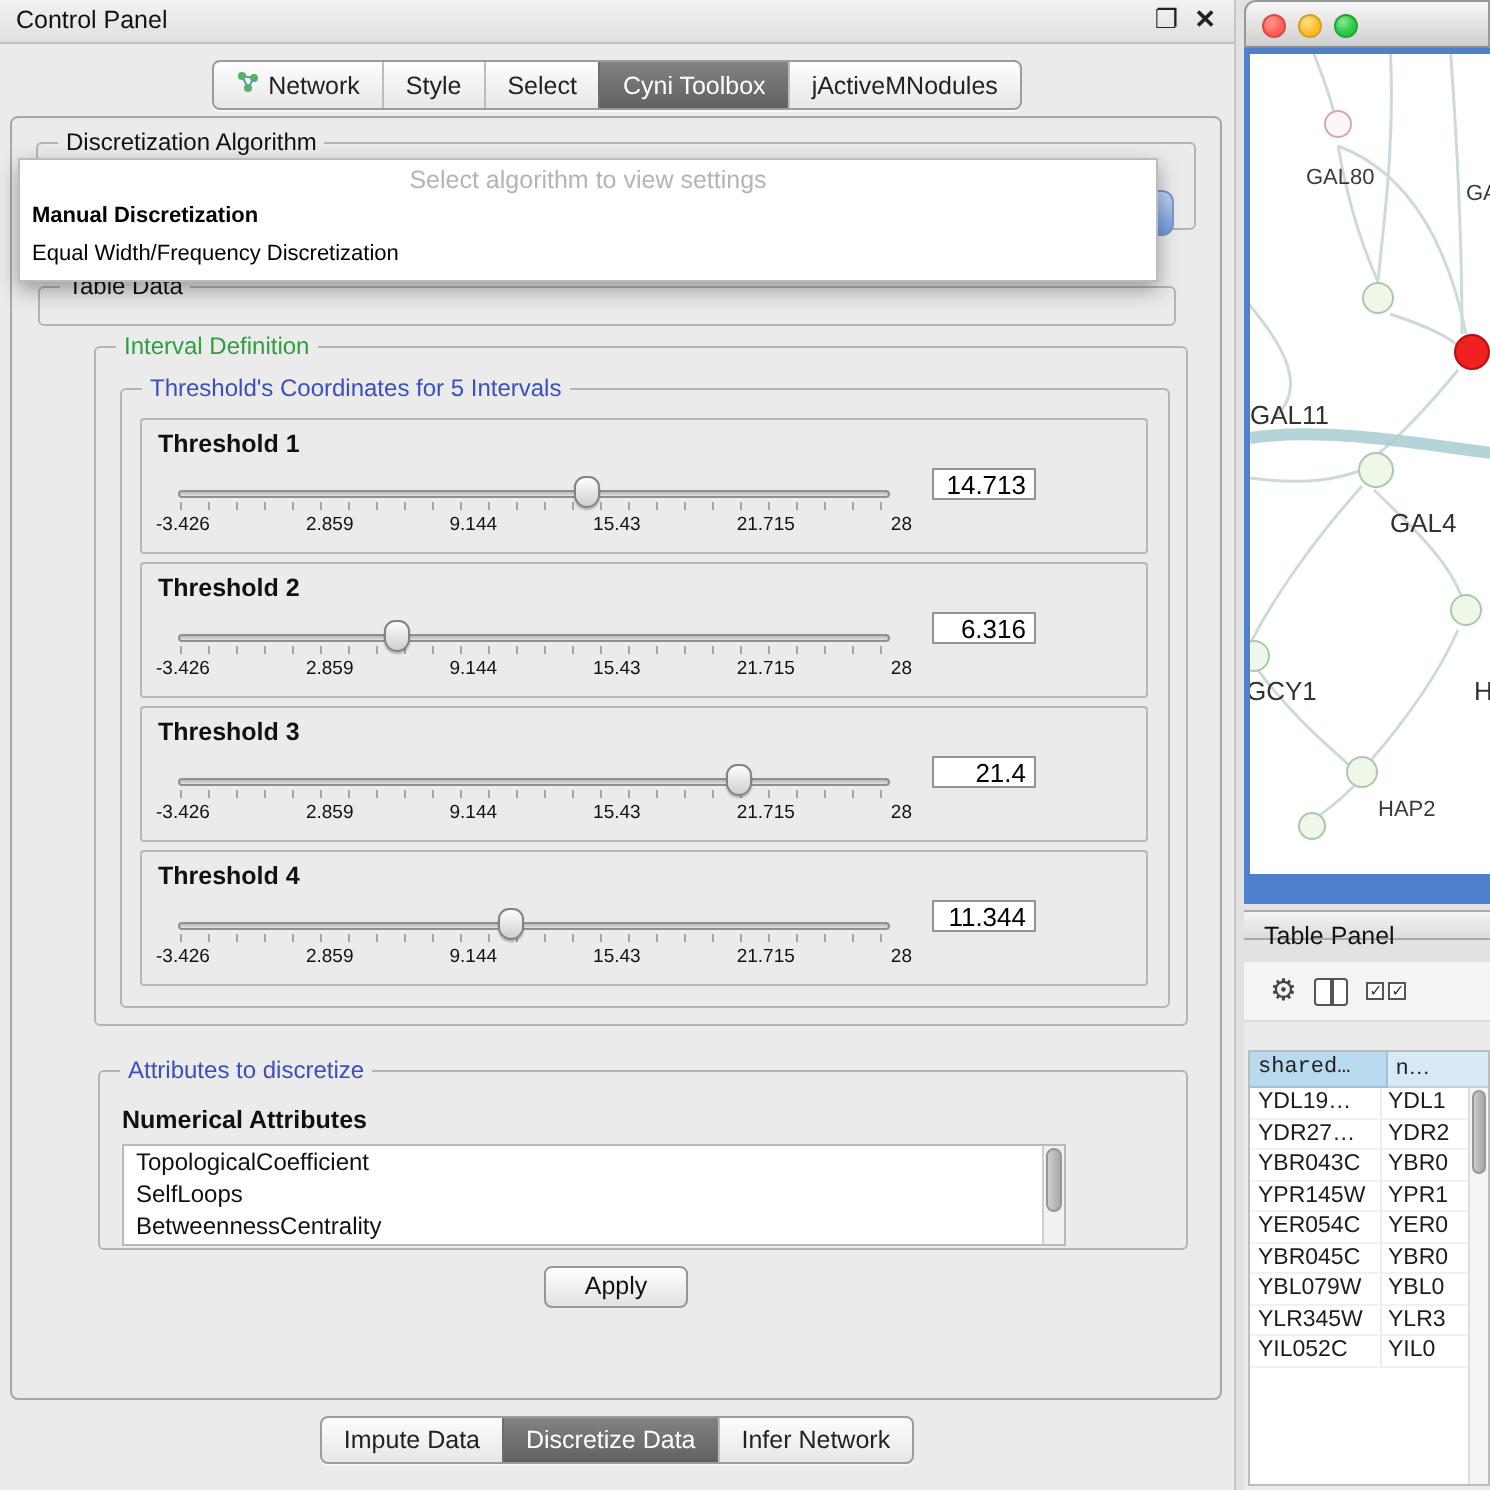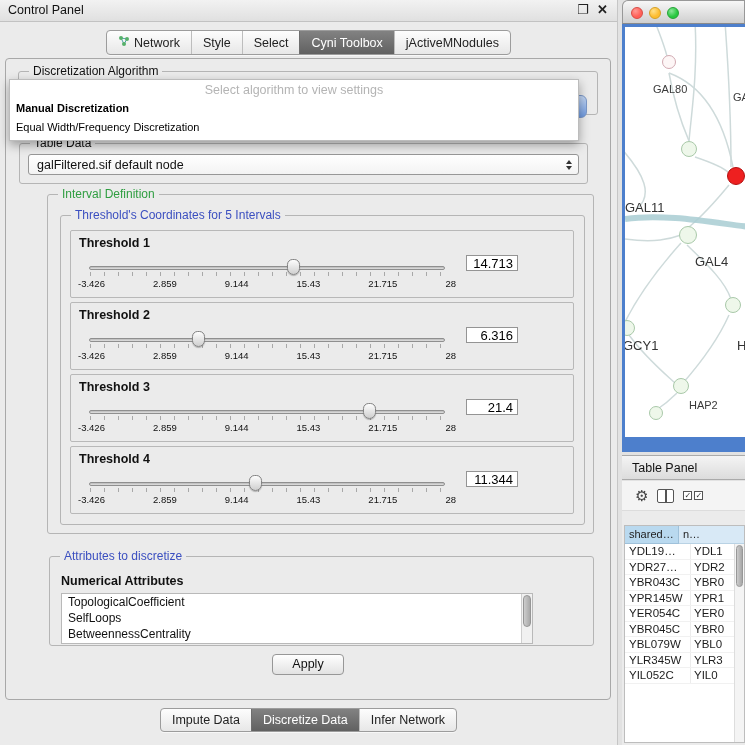--- a/index.html
+++ b/index.html
@@ -81,34 +81,34 @@
   .light.green { left:44px; background:radial-gradient(circle at 35% 30%, #8ce69a, #28c840 60%); border:1px solid #23a434; }
   .net-frame { position:absolute; top:24px; bottom:0; left:0; right:0; background:#4d7fcc; padding:3px 0 15px 3px; }
   .net-canvas { position:relative; width:100%; height:100%; background:#ffffff; overflow:hidden; }
   .edges { position:absolute; left:0; top:0; width:100%; height:100%; }
   .node { position:absolute; border-radius:50%; background:#eef7ea; border:1.5px solid #a9c9a9; }
   .node.pink { background:#fdf6f6; border-color:#d2aab2; }
   .node.red { background:#ee2020; border-color:#b41010; }
   .nlabel { position:absolute; font-size:11px; color:#3a3a3a; white-space:nowrap; }
   .nlabel.big { font-size:13px; color:#333; }
 
-  .tp-titlebar { position:absolute; top:455px; left:0; right:0; height:25px; background:linear-gradient(#f4f4f4,#dcdcdc); border-top:1px solid #aaa; border-bottom:1px solid #aaa; }
+  .tp-titlebar { position:absolute; top:455px; left:0; right:0; height:15px; background:linear-gradient(#f4f4f4,#dcdcdc); border-top:1px solid #aaa; border-bottom:1px solid #aaa; }
   .tp-title { position:absolute; left:10px; top:5px; font-size:12.5px; color:#111; }
 
   .table-panel { position:absolute; top:481px; bottom:0; left:0; right:0; background:#ebebeb; }
   .tp-toolbar { height:30px; display:flex; align-items:center; gap:9px; padding-left:13px; background:#f4f4f4; border-bottom:1px solid #dcdcdc; }
   .gear-icon { font-size:15px; color:#444; line-height:1; cursor:default; }
   .cols-icon { width:17px; height:14px; border:1.5px solid #555; border-radius:2px; position:relative; background:#fff; cursor:default; }
   .cols-icon::after { content:""; position:absolute; left:7px; top:0; bottom:0; width:1.5px; background:#555; }
   .check-icon { width:9px; height:9px; border:1px solid #555; background:#fff; font-size:8px; line-height:8px; color:#333; text-align:center; cursor:default; }
   .check-pair { display:flex; gap:2px; }
 
   .tp-grid { position:absolute; top:44px; left:2px; right:0; bottom:2px; background:#fff; border:1px solid #bdbdbd; }
   .tp-header { display:flex; height:18px; font-size:11px; color:#222; }
-  .tp-h1 { width:54px; background:#b9d9ef; border-right:1px solid #9fc1da; border-bottom:1px solid #9fc1da; padding:2px 4px 0; overflow:hidden; white-space:nowrap; cursor:default; }
+  .tp-h1 { width:69px; background:#b9d9ef; border-right:1px solid #9fc1da; border-bottom:1px solid #9fc1da; padding:2px 4px 0; overflow:hidden; white-space:nowrap; cursor:default;font-family:Liberation Mono, monospace; }
   .tp-h2 { flex:1; background:#d8e9f6; border-bottom:1px solid #b9d2e4; padding:2px 4px 0; overflow:hidden; white-space:nowrap; cursor:default; }
   .tp-row { display:flex; height:15.5px; font-size:11.5px; color:#1c1c1c; border-bottom:1px solid #f1f1f1; cursor:default; }
   .tp-c1 { width:66px; padding:1px 4px 0; border-right:1px solid #ececec; white-space:nowrap; overflow:hidden; }
   .tp-c2 { flex:1; padding:1px 3px 0; white-space:nowrap; overflow:hidden; }
   .tp-scroll { position:absolute; top:18px; right:0; bottom:0; width:10px; background:#f4f4f4; border-left:1px solid #ddd; }
   .tp-thumb { margin:1px; height:42px; background:linear-gradient(90deg,#cccccc,#a6a6a6); border:1px solid #979797; border-radius:5px; }
 </style>
 </head>
 <body>
 
@@ -151,27 +151,20 @@
       <div class="combo-sliver"></div>
 
       <div class="dropdown-popup">
         <div class="dd-placeholder">Select algorithm to view settings</div>
         <div class="dd-option bold">Manual Discretization</div>
         <div class="dd-option">Equal Width/Frequency Discretization</div>
       </div>
 
       <div class="grp grp-table">
         <span class="grp-legend">Table Data</span>
-        <div class="combobox">
-          <span>galFiltered.sif default node</span>
-          <span class="stepper">
-              <span class="arr-up"></span>
-              <span class="arr-dn"></span>
-            </span>
-        </div>
       </div>
 
       <div class="grp grp-interval">
         <span class="grp-legend green">Interval Definition</span>
 
 
         <div class="grp grp-thresh">
           <span class="grp-legend blue">Threshold's Coordinates for 5 Intervals</span>
 
           <div class="t-box">

